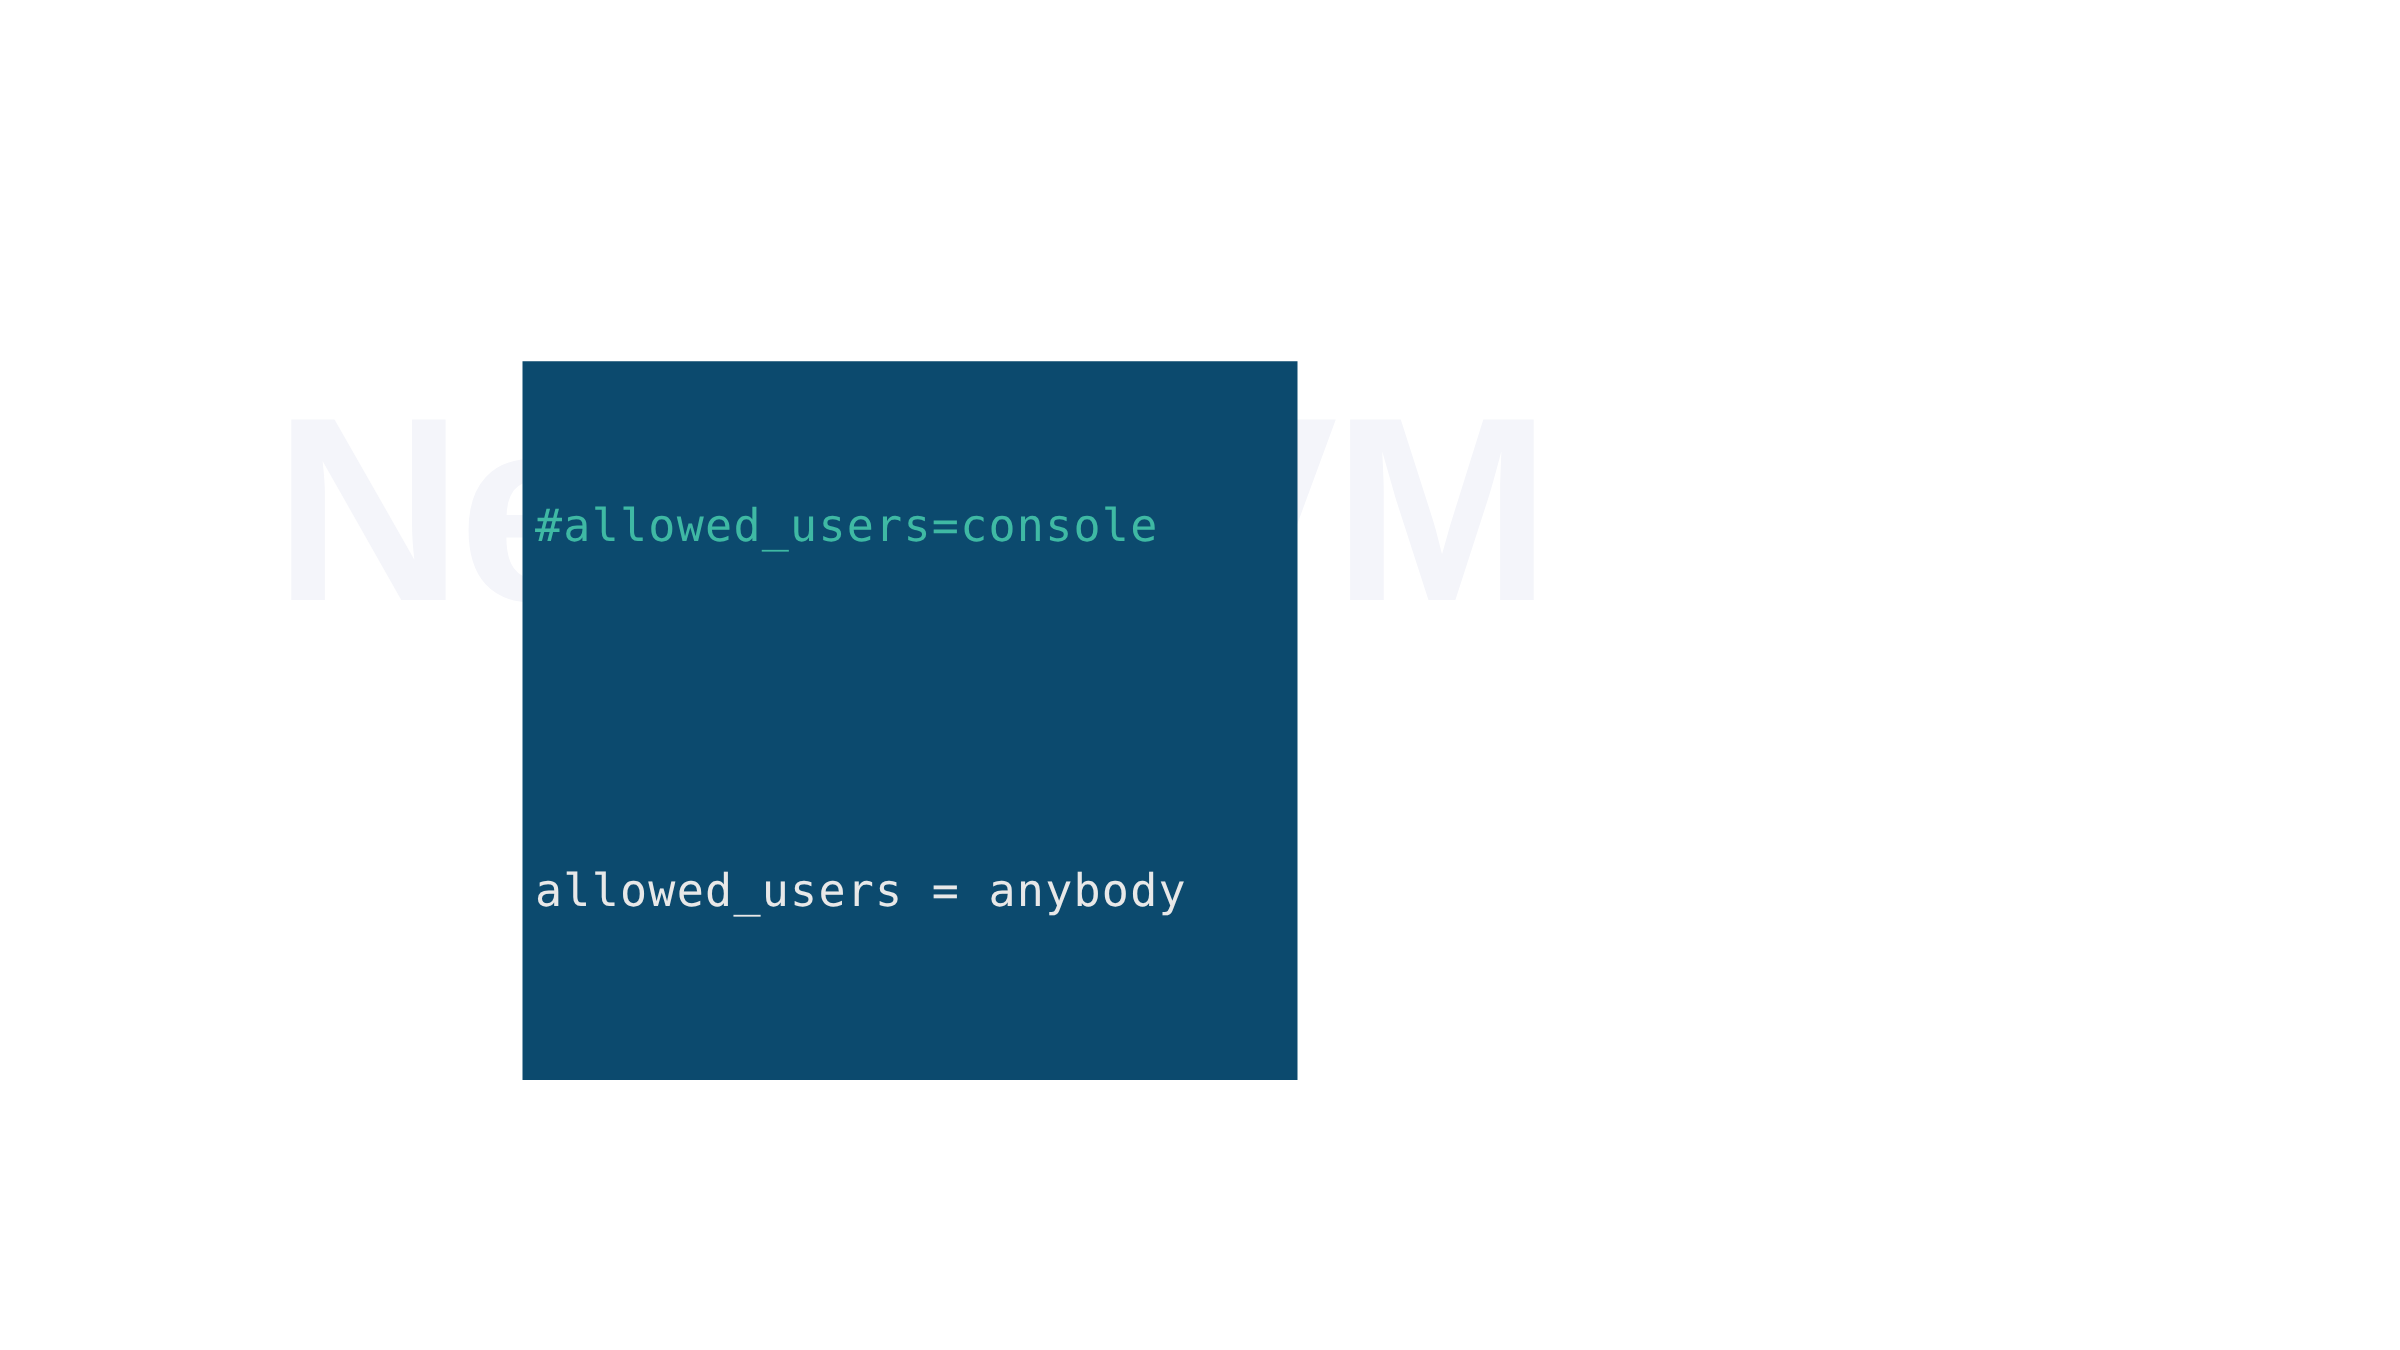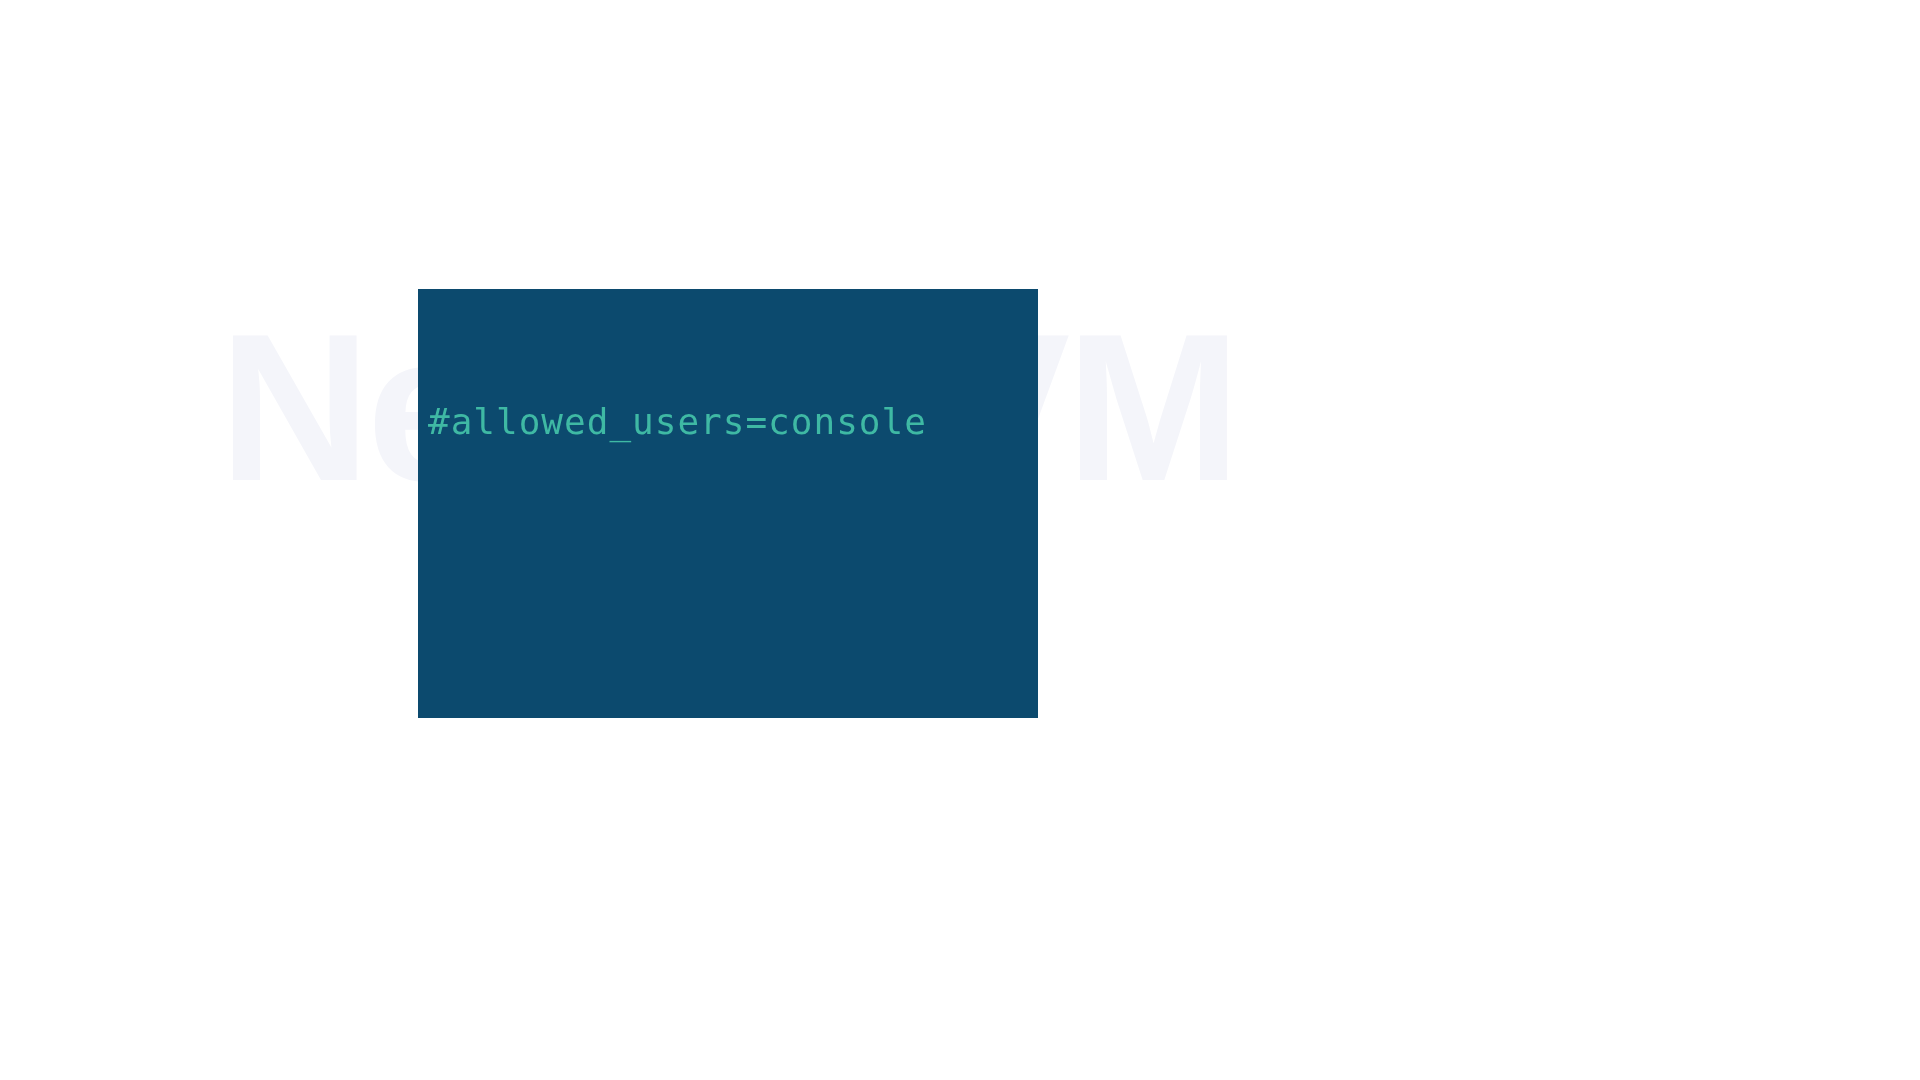--- a/index.html
+++ b/index.html
@@ -52,15 +52,16 @@
 </head>
 <body>
 
 <div class="stage">
 
   <div class="watermark">NeuronVM</div>
 
   <div class="code-block">
     <span class="code-line comment">#allowed_users=console</span>
     <span class="code-line blank"></span>
+    <span class="code-line plain">allowed_users = anybody</span>
   </div>
 
 </div>
 
 </body></html>

